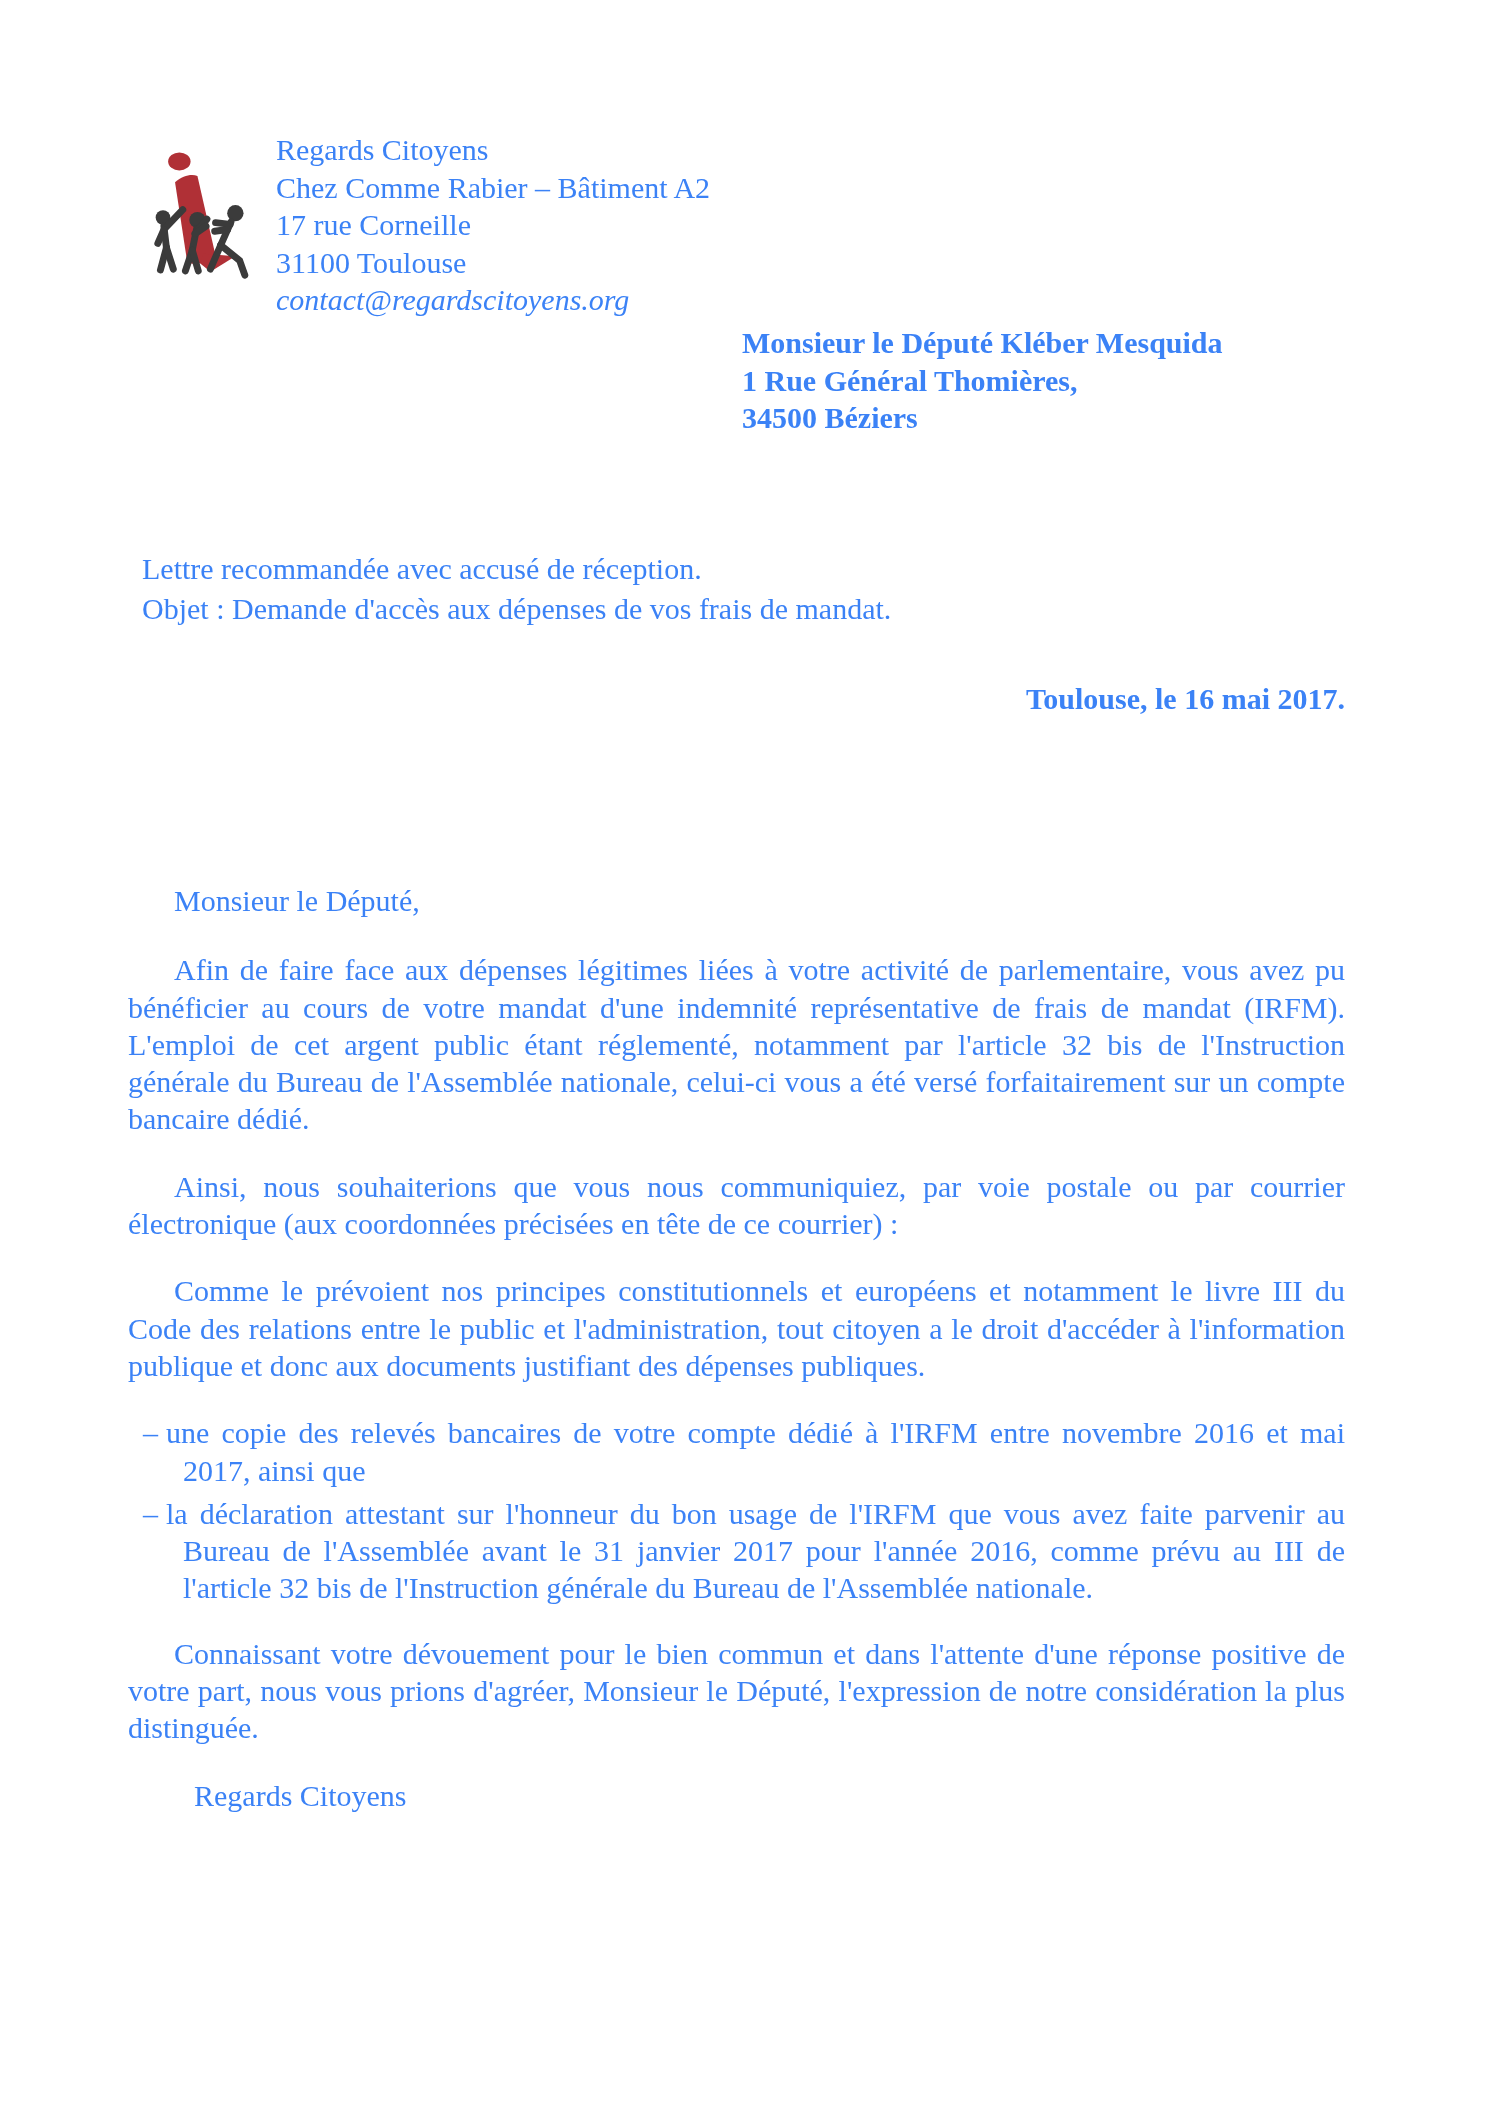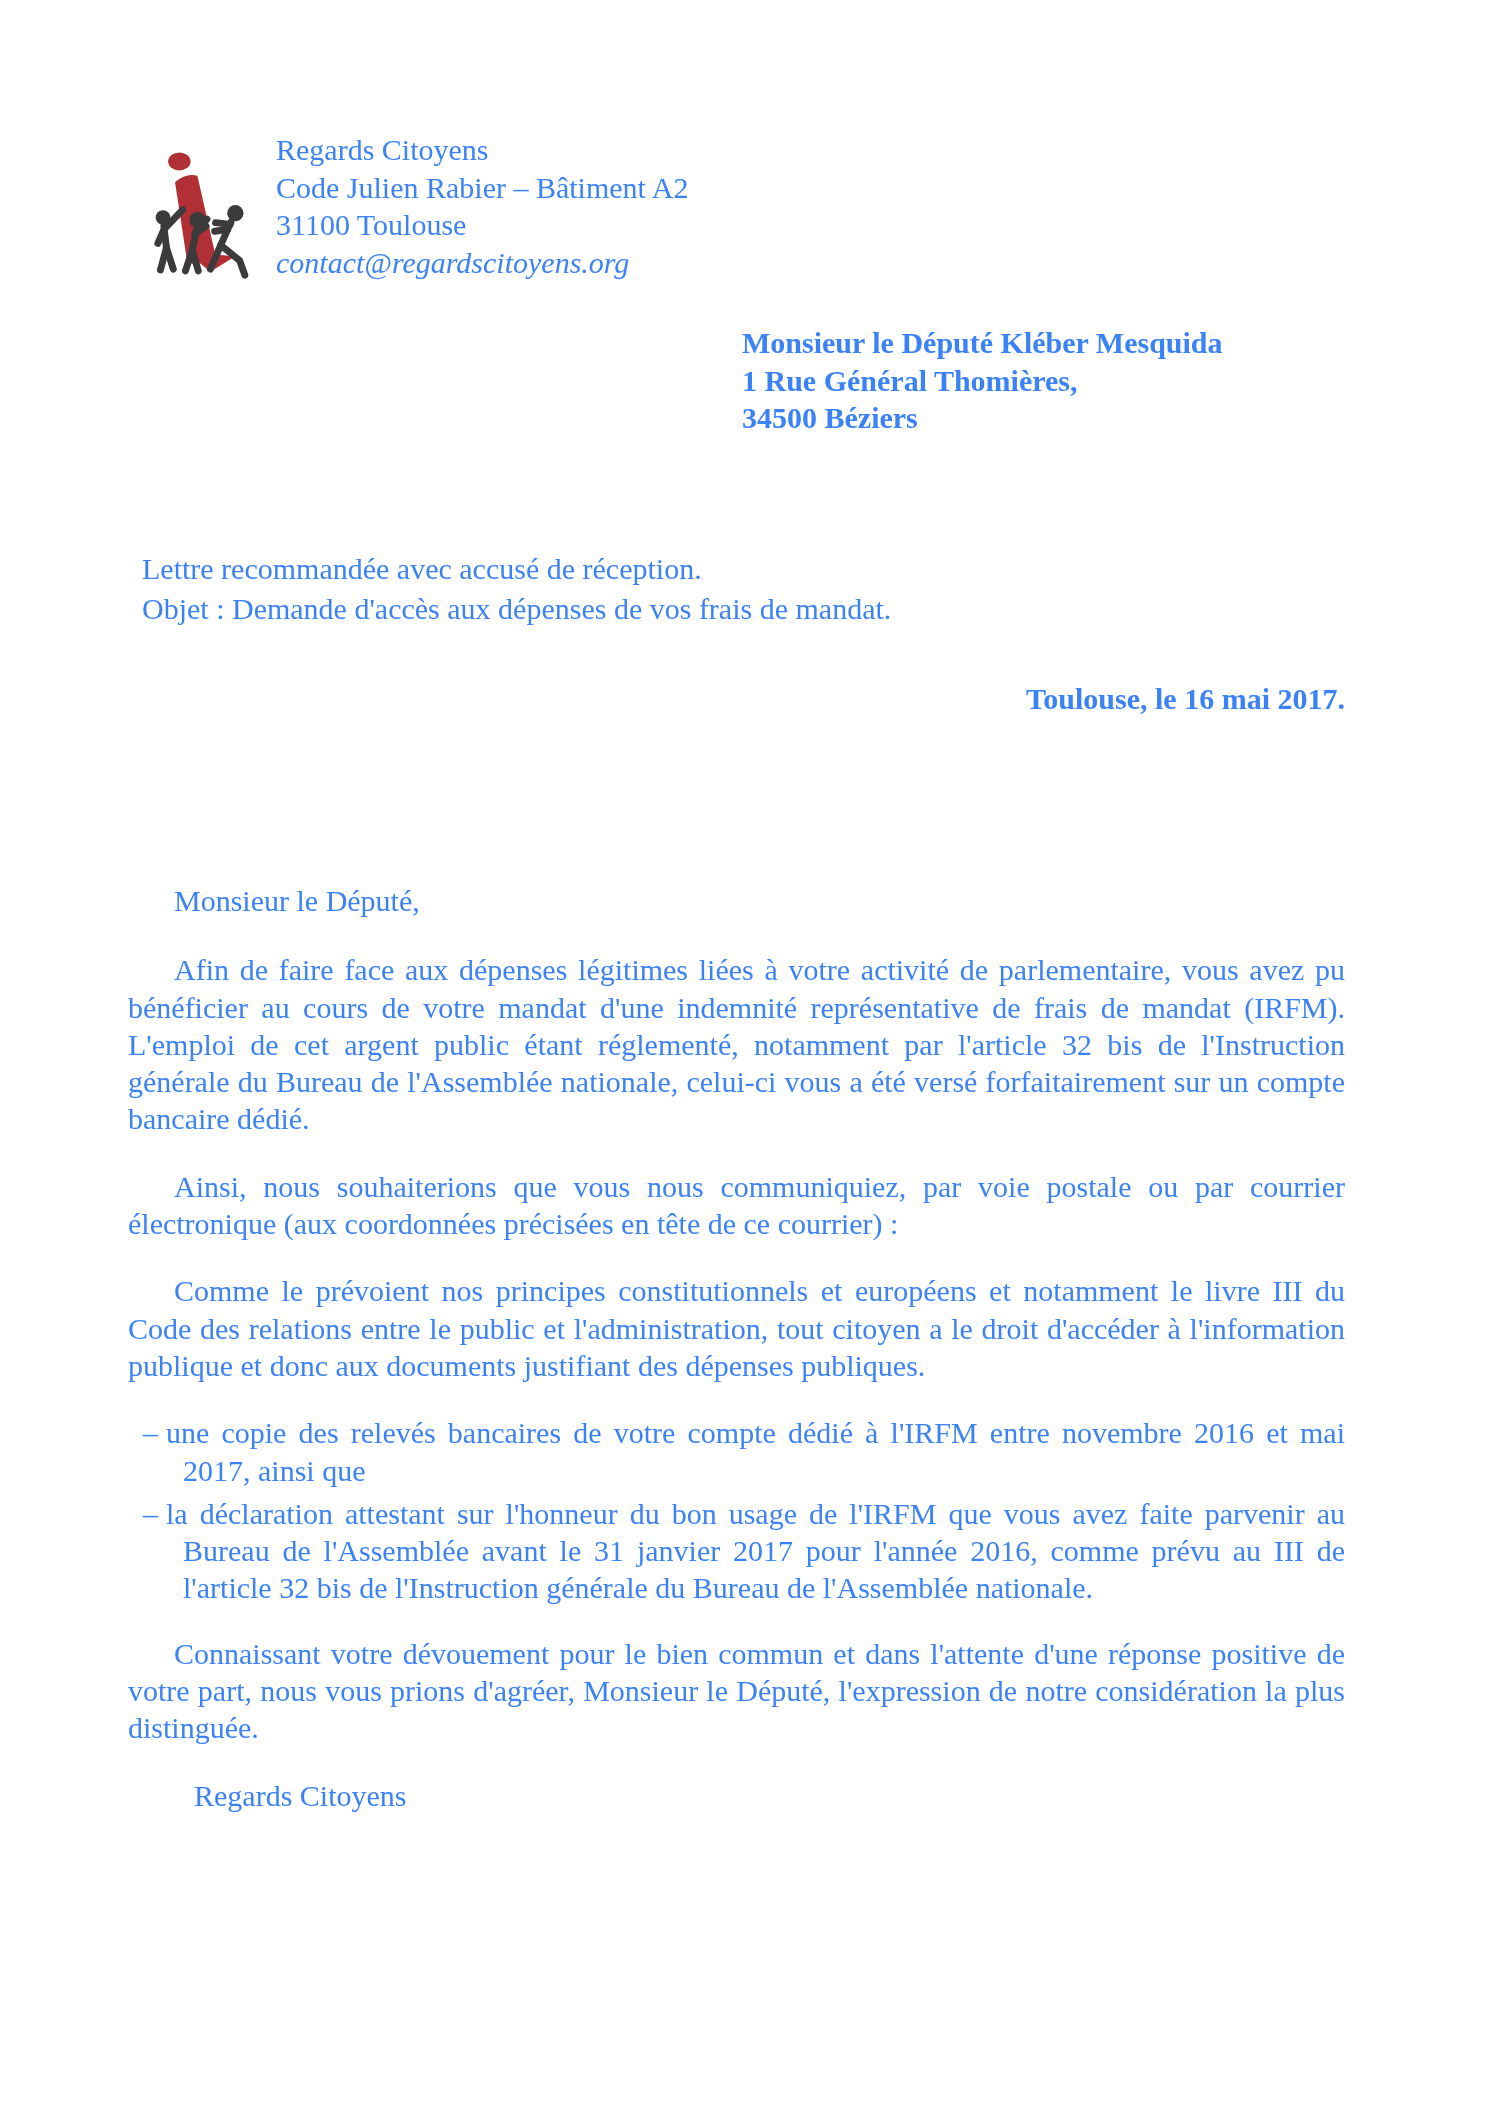--- a/index.html
+++ b/index.html
@@ -119,21 +119,22 @@
           <path d="M108,101 L96,128"></path>
           <path d="M107,104 L90,102"></path>
           <path d="M104,110 L89,112"></path>
           <path d="M96,128 L84,156"></path>
           <path d="M96,128 L118,146 L124,163"></path>
         </g>
       </svg>
     </div>
     <div class="sender-lines">
       <div>Regards Citoyens</div>
-      <div>Code Julien Rabier – Bâtiment A2</div>
+      <div>Chez Comme Rabier – Bâtiment A2</div>
+      <div>17 rue Corneille</div>
       <div>31100 Toulouse</div>
       <div class="sender-email">contact@regardscitoyens.org</div>
     </div>
   </div>
 
   <div class="recipient">
     <div>Monsieur le Député Kléber Mesquida</div>
     <div>1 Rue Général Thomières,</div>
     <div>34500 Béziers</div>
   </div>

